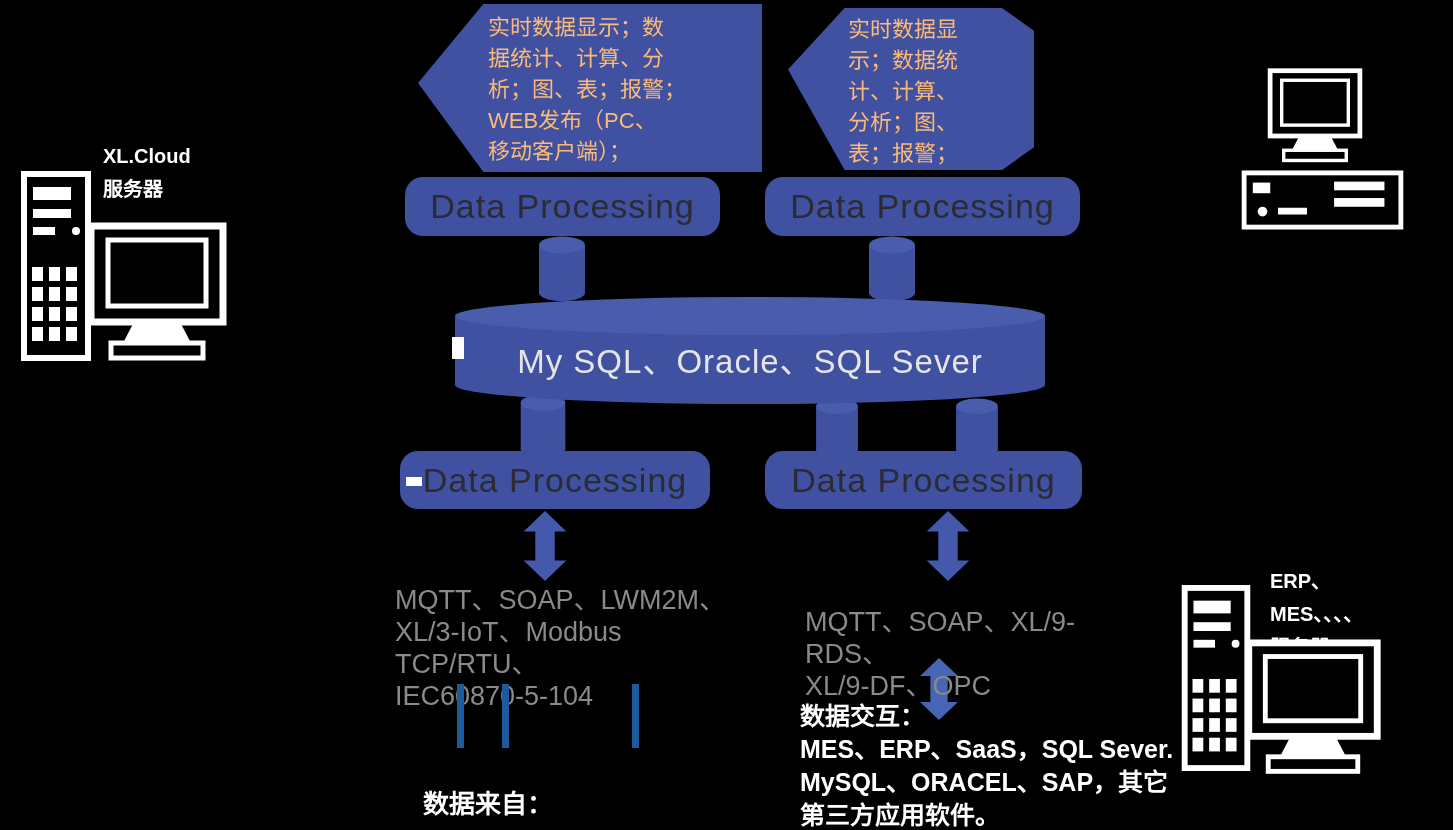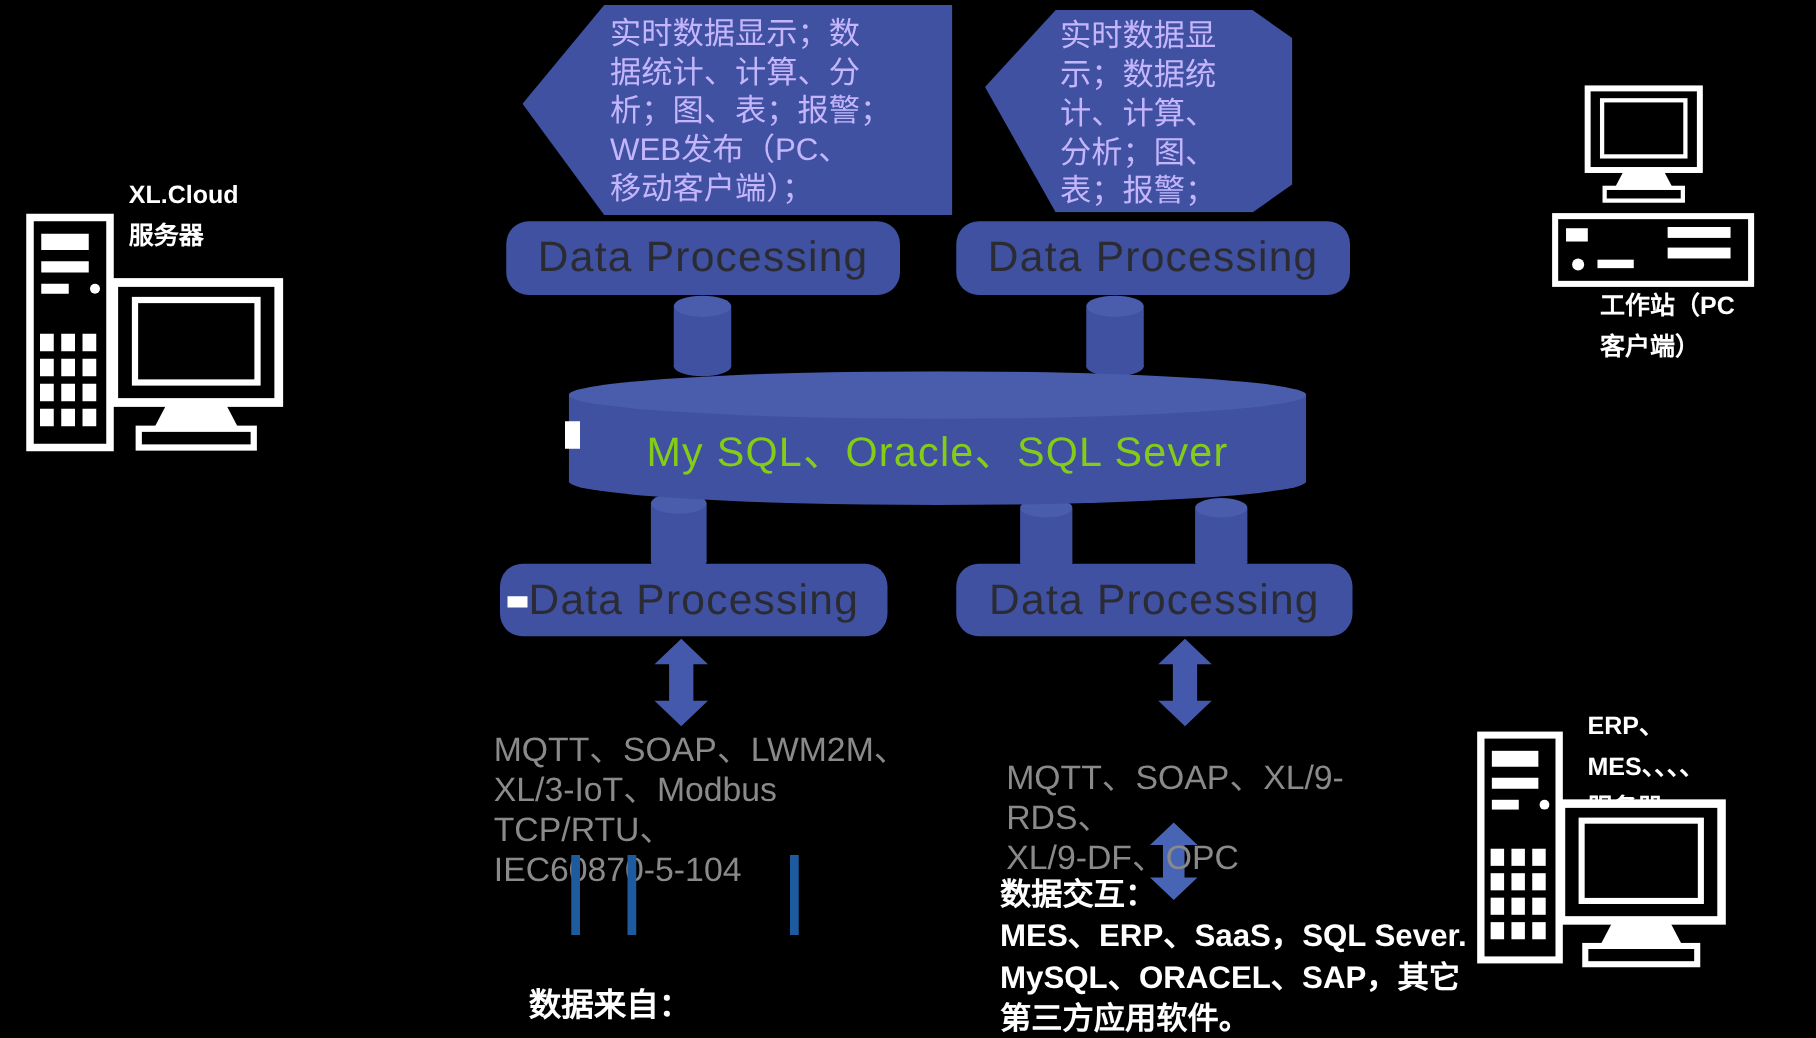--- a/index.html
+++ b/index.html
@@ -10,38 +10,38 @@
   }
   .defs { position:absolute; width:0; height:0; overflow:hidden; }
   .computer { position:absolute; }
   .computer svg { position:absolute; }
   .wlabel {
     position:absolute; color:#ffffff; font-weight:bold; font-size:20px;
     line-height:33px; white-space:pre-line;
   }
   .callout { position:absolute; background:#3F51A0; }
   .callout .ctext {
-    position:absolute; inset:0; color:#c4b5fd; font-size:25px;
+    position:absolute; inset:0; color:#fdba74; font-size:22px;
     line-height:31px; white-space:pre-line;
   }
   .co-left { clip-path: polygon(0 47%, 19% 0, 100% 0, 100% 100%, 19% 100%); }
   .co-left .ctext { padding:8px 10px 0 70px; }
   .co-right { clip-path: polygon(0 38%, 23% 0, 87% 0, 100% 14%, 100% 86%, 87% 100%, 23% 100%); }
   .co-right .ctext { padding:6px 8px 0 60px; }
   .pbox {
     position:absolute; background:#3F51A0; border-radius:18px;
     display:flex; align-items:center; justify-content:center;
     color:#2B2B33; font-size:34px; letter-spacing:1px;
   }
   .pipe { position:absolute; }
   .db-wrap { position:absolute; }
   .db-wrap > svg { position:absolute; left:0; top:0; width:100%; height:100%; }
   .db-label {
     position:absolute; left:0; right:0; top:38px; text-align:center;
-    color:#84cc16; font-size:33px; letter-spacing:1px;
+    color:#e5e5e5; font-size:33px; letter-spacing:1px;
   }
   .arrow { position:absolute; color:#4459AC; }
   .arrow.exchange { color:#4765B4; }
   .gtext {
     position:absolute; color:#8A8A8A; font-size:27px; line-height:32px;
     white-space:pre-line;
   }
   .vline { position:absolute; width:7px; height:64px; background:#1D5B9E; }
   .note { position:absolute; color:#ffffff; font-weight:bold; white-space:pre-line; }
   .note.src { font-size:26px; line-height:40px; }
@@ -198,22 +198,20 @@
   </div>
 
   <div class="computer" style="left:1240px;top:68px;width:165px;height:165px">
     <svg style="left:18px;top:0;width:114px;height:102px">
         <use href="#icon-crt"></use>
       </svg>
     <svg style="left:0;top:102px;width:165px;height:60px">
         <use href="#icon-case"></use>
       </svg>
   </div>
-  <div class="wlabel" style="left:1280px;top:229px">工作站（PC
-客户端）</div>
 
   <div class="wlabel" style="left:1270px;top:565px">ERP、
 MES、、、、
 服务器</div>
   <div class="computer" style="left:1178px;top:585px;width:205px;height:205px">
     <svg style="left:2px;top:0;width:72px;height:186px">
         <use href="#icon-tower"></use>
       </svg>
     <svg style="left:66px;top:54px;width:138px;height:146px">
         <use href="#icon-crt"></use>

